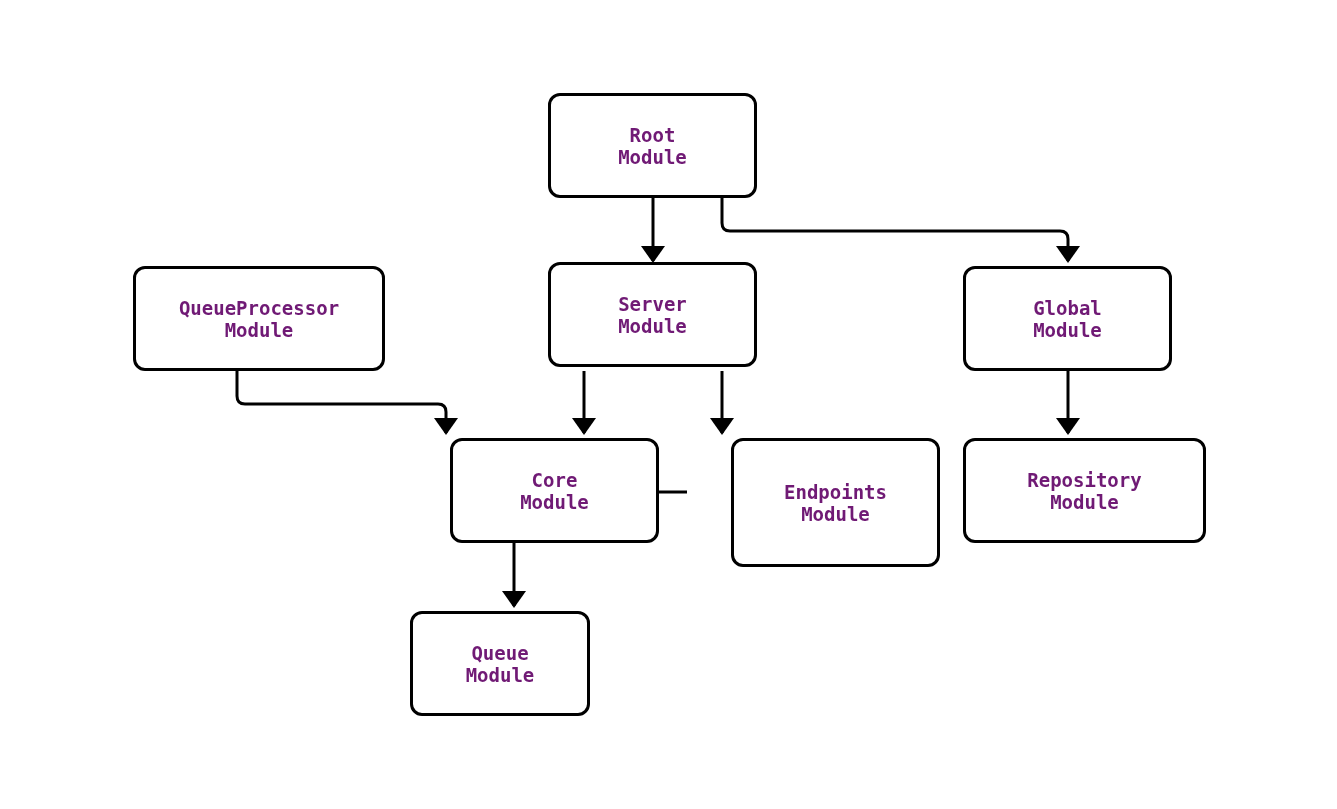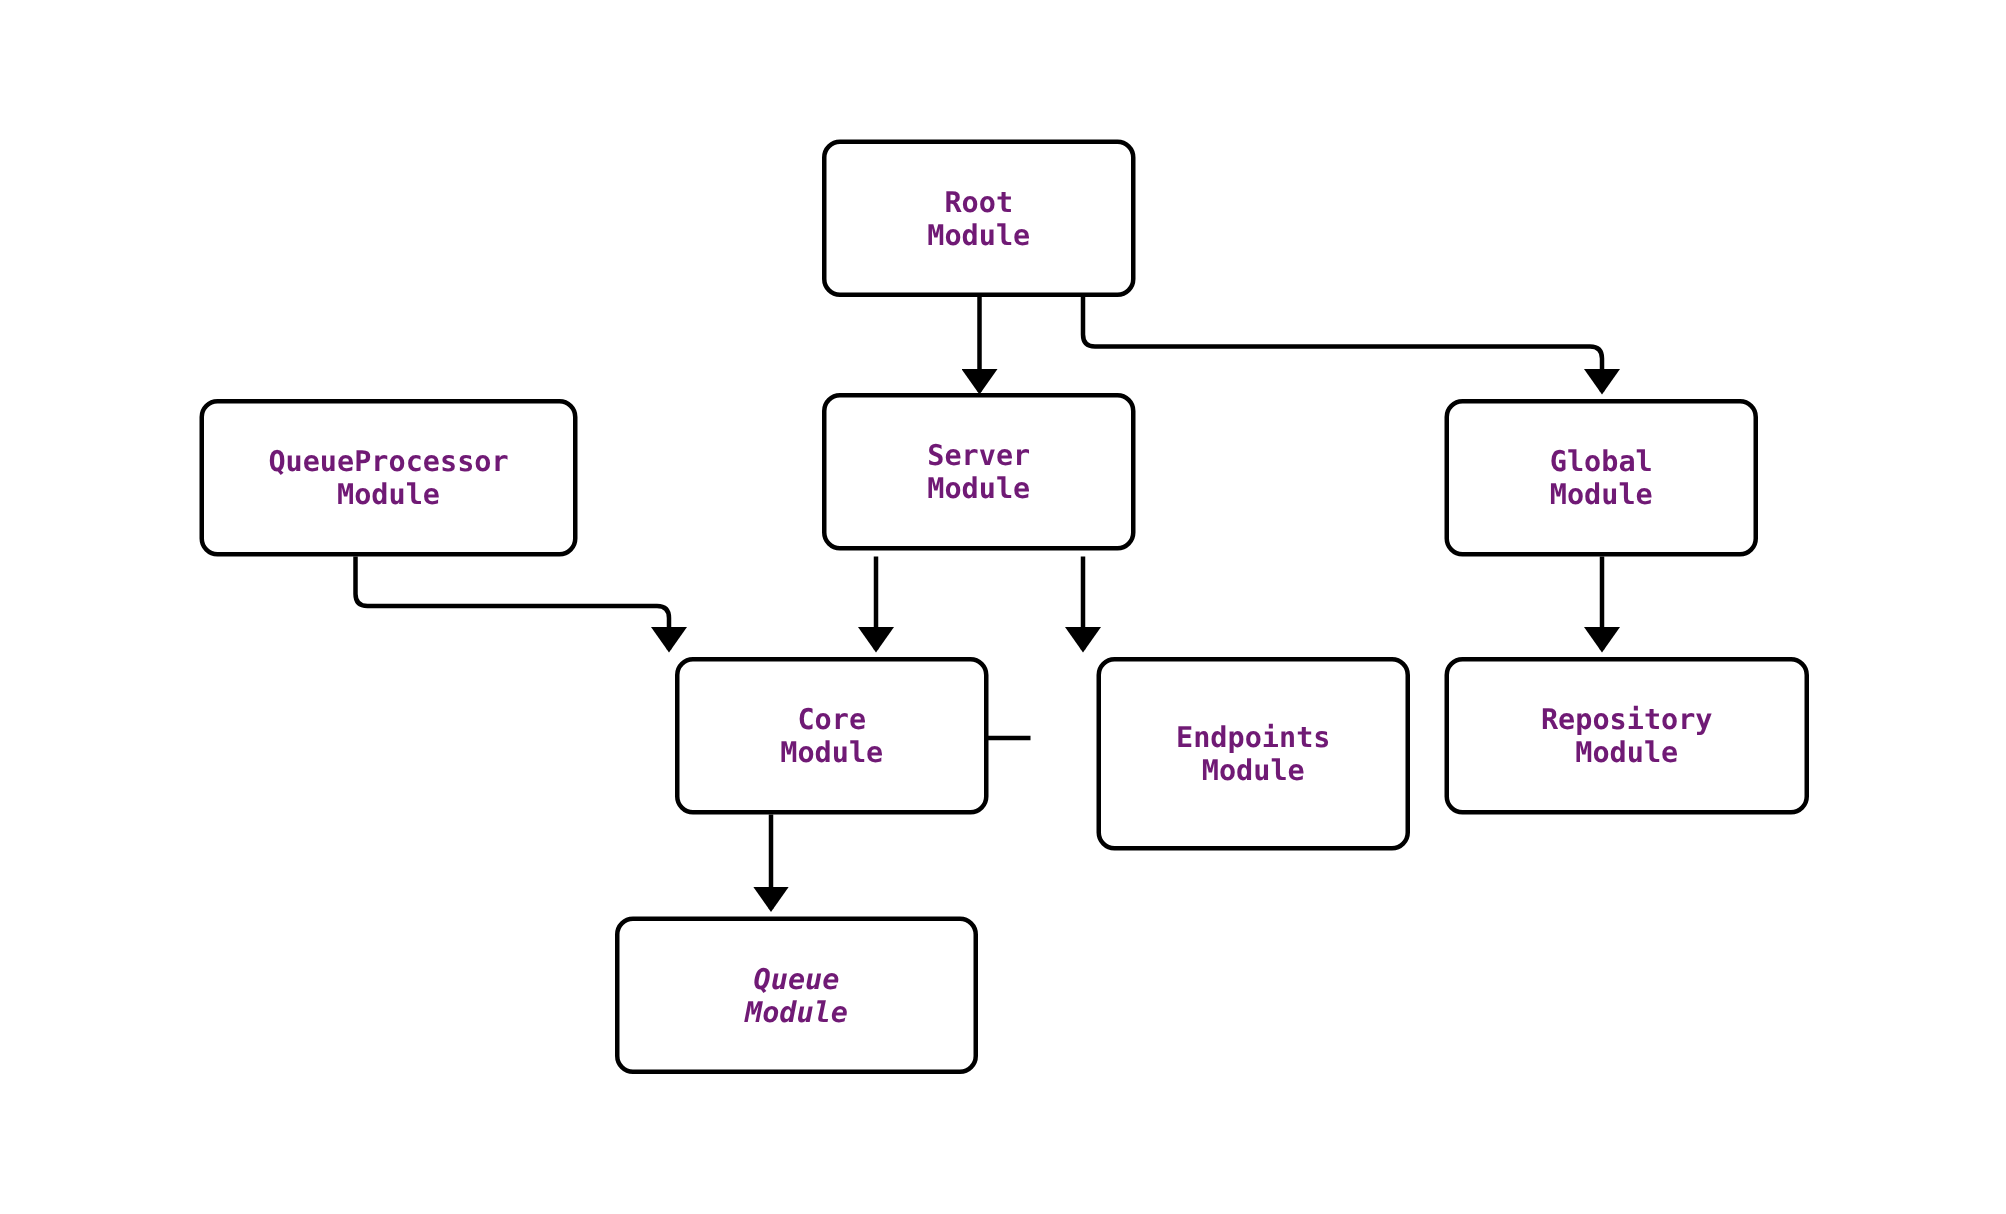--- a/index.html
+++ b/index.html
@@ -76,16 +76,16 @@
 
   <div class="node" style="left:410px; top:438px; width:209px; height:105px;margin-left:40px;">Core
 Module</div>
 
   <div class="node" style="left:687px; top:438px; width:209px; height:129px;margin-left:44px;">Endpoints
 Module</div>
 
   <div class="node" style="left:963px; top:438px; width:243px; height:105px;">Repository
 Module</div>
 
-  <div class="node" style="left:410px; top:611px; width:242px; height:105px;font-style:italic;">Queue
+  <div class="node" style="left:410px; top:611px; width:180px; height:105px;">Queue
 Module</div>
 
 </div>
 
 </body></html>

